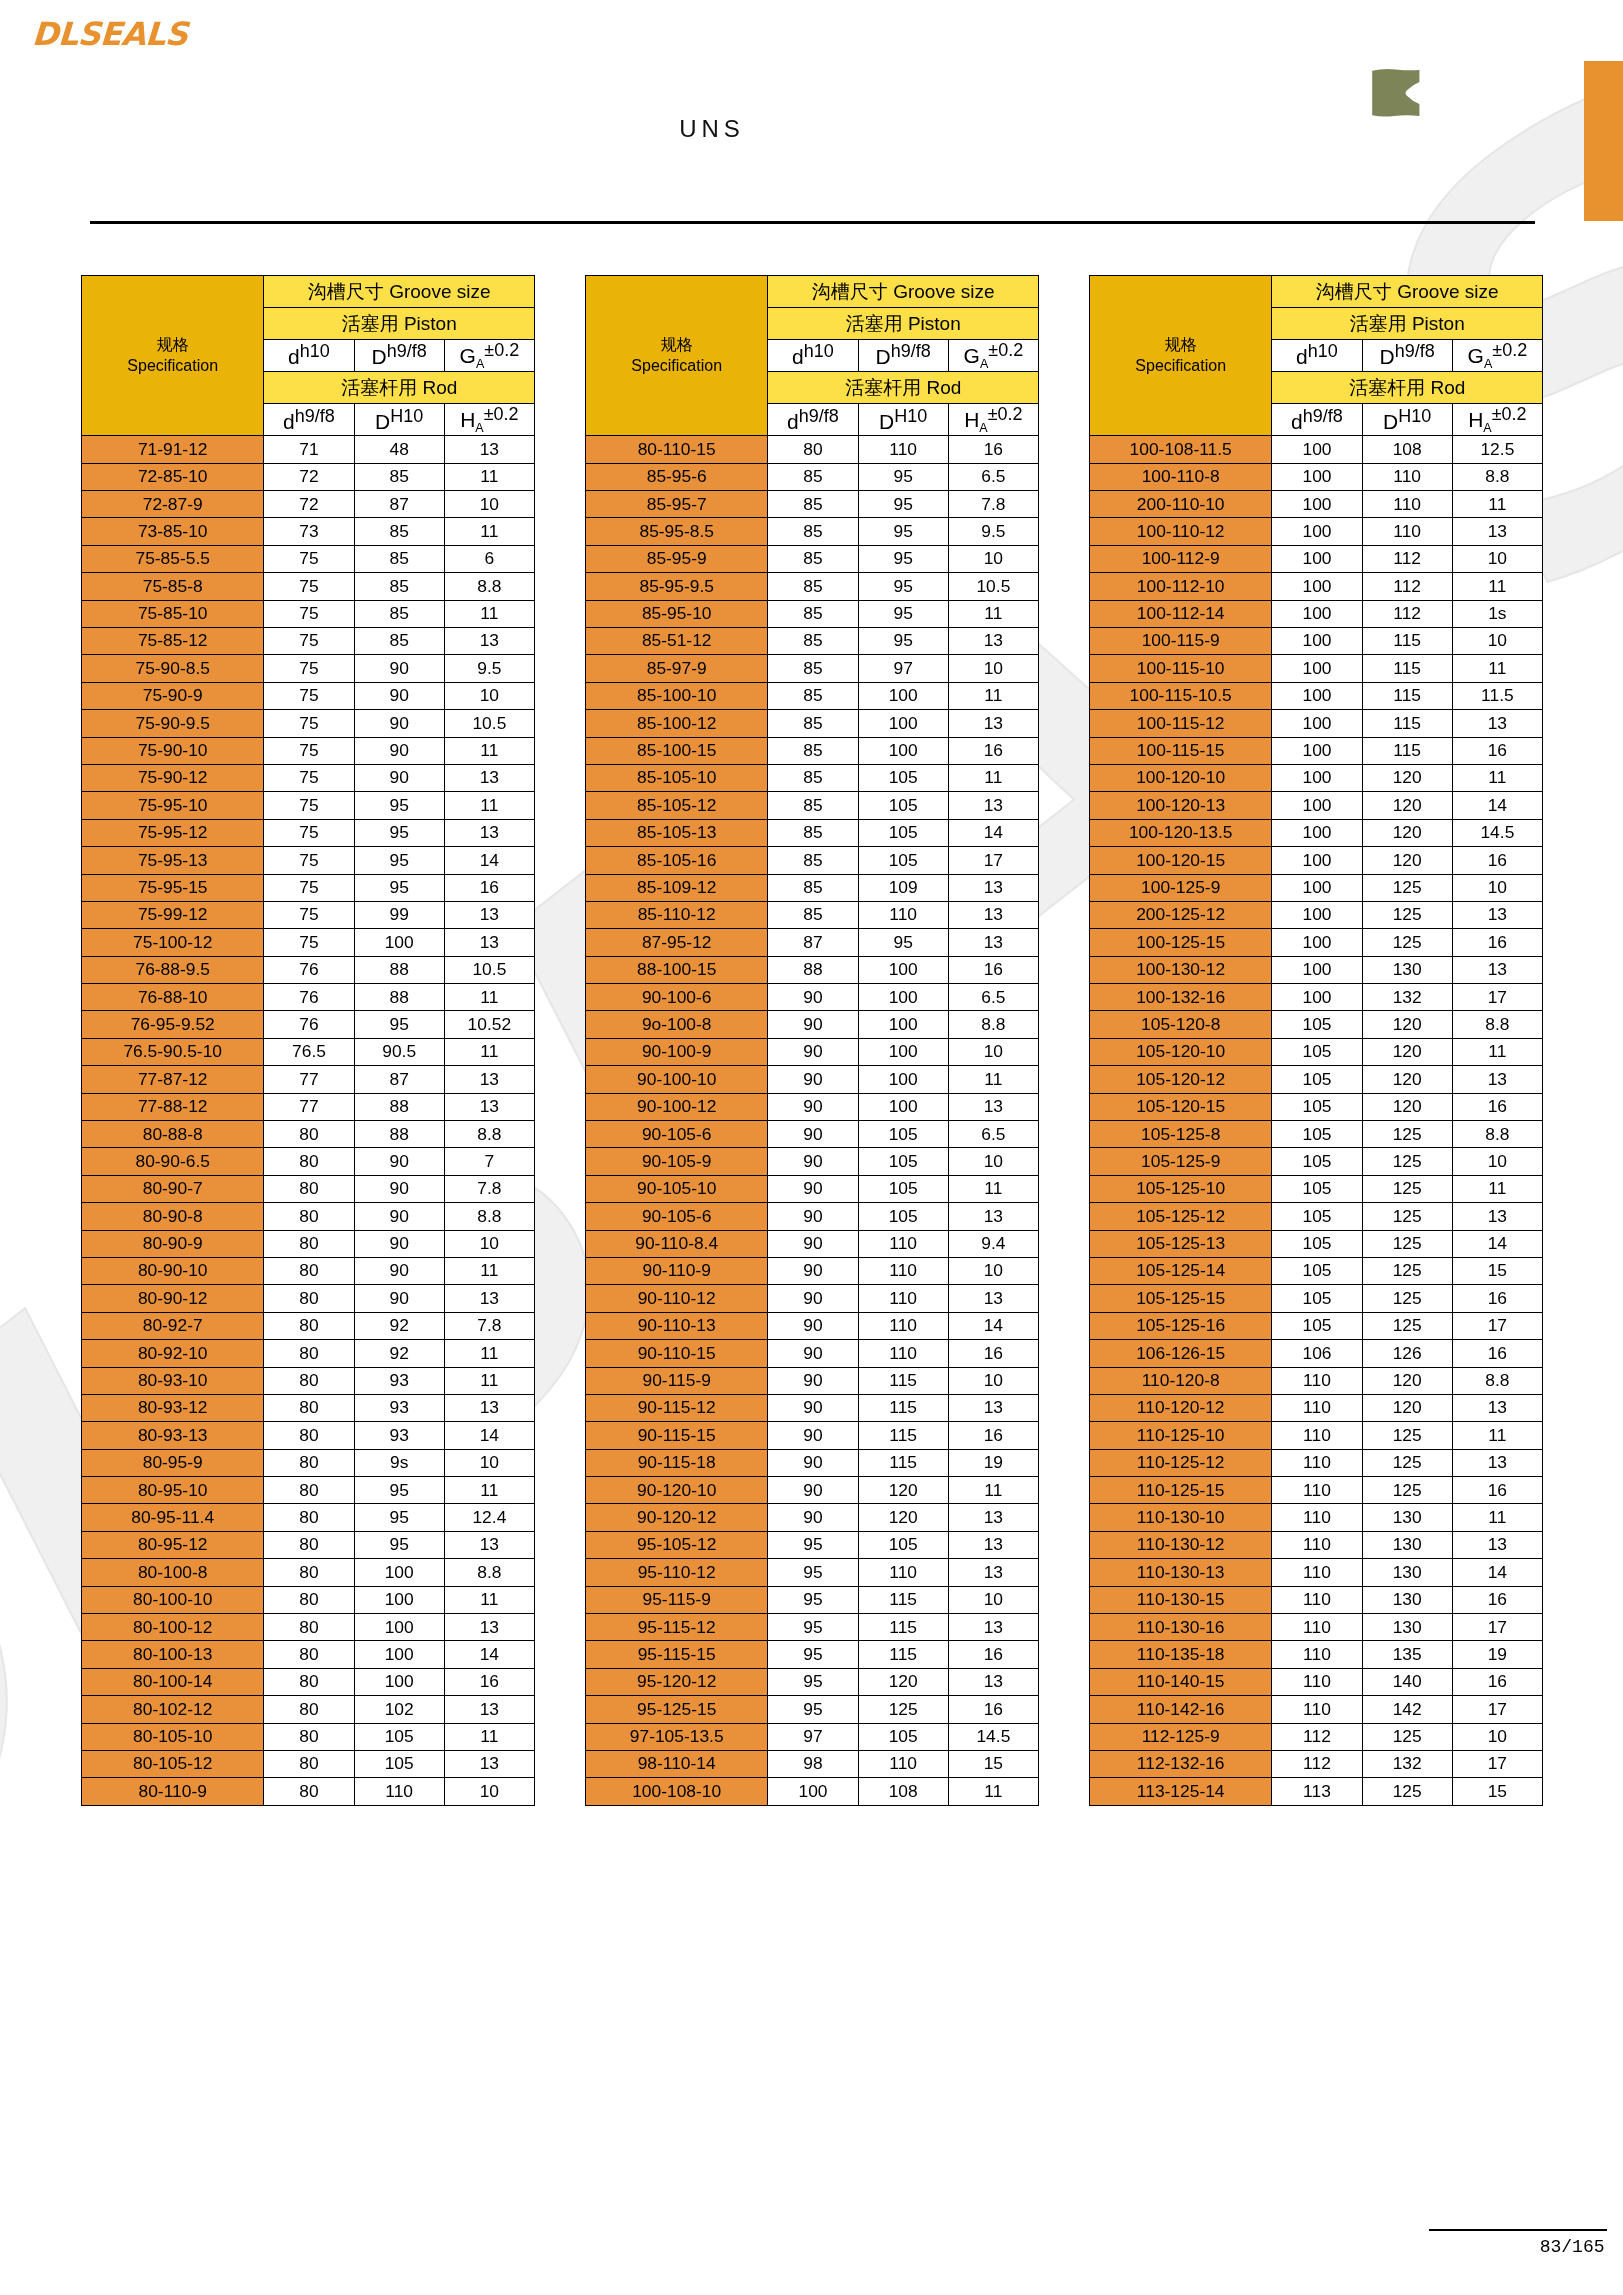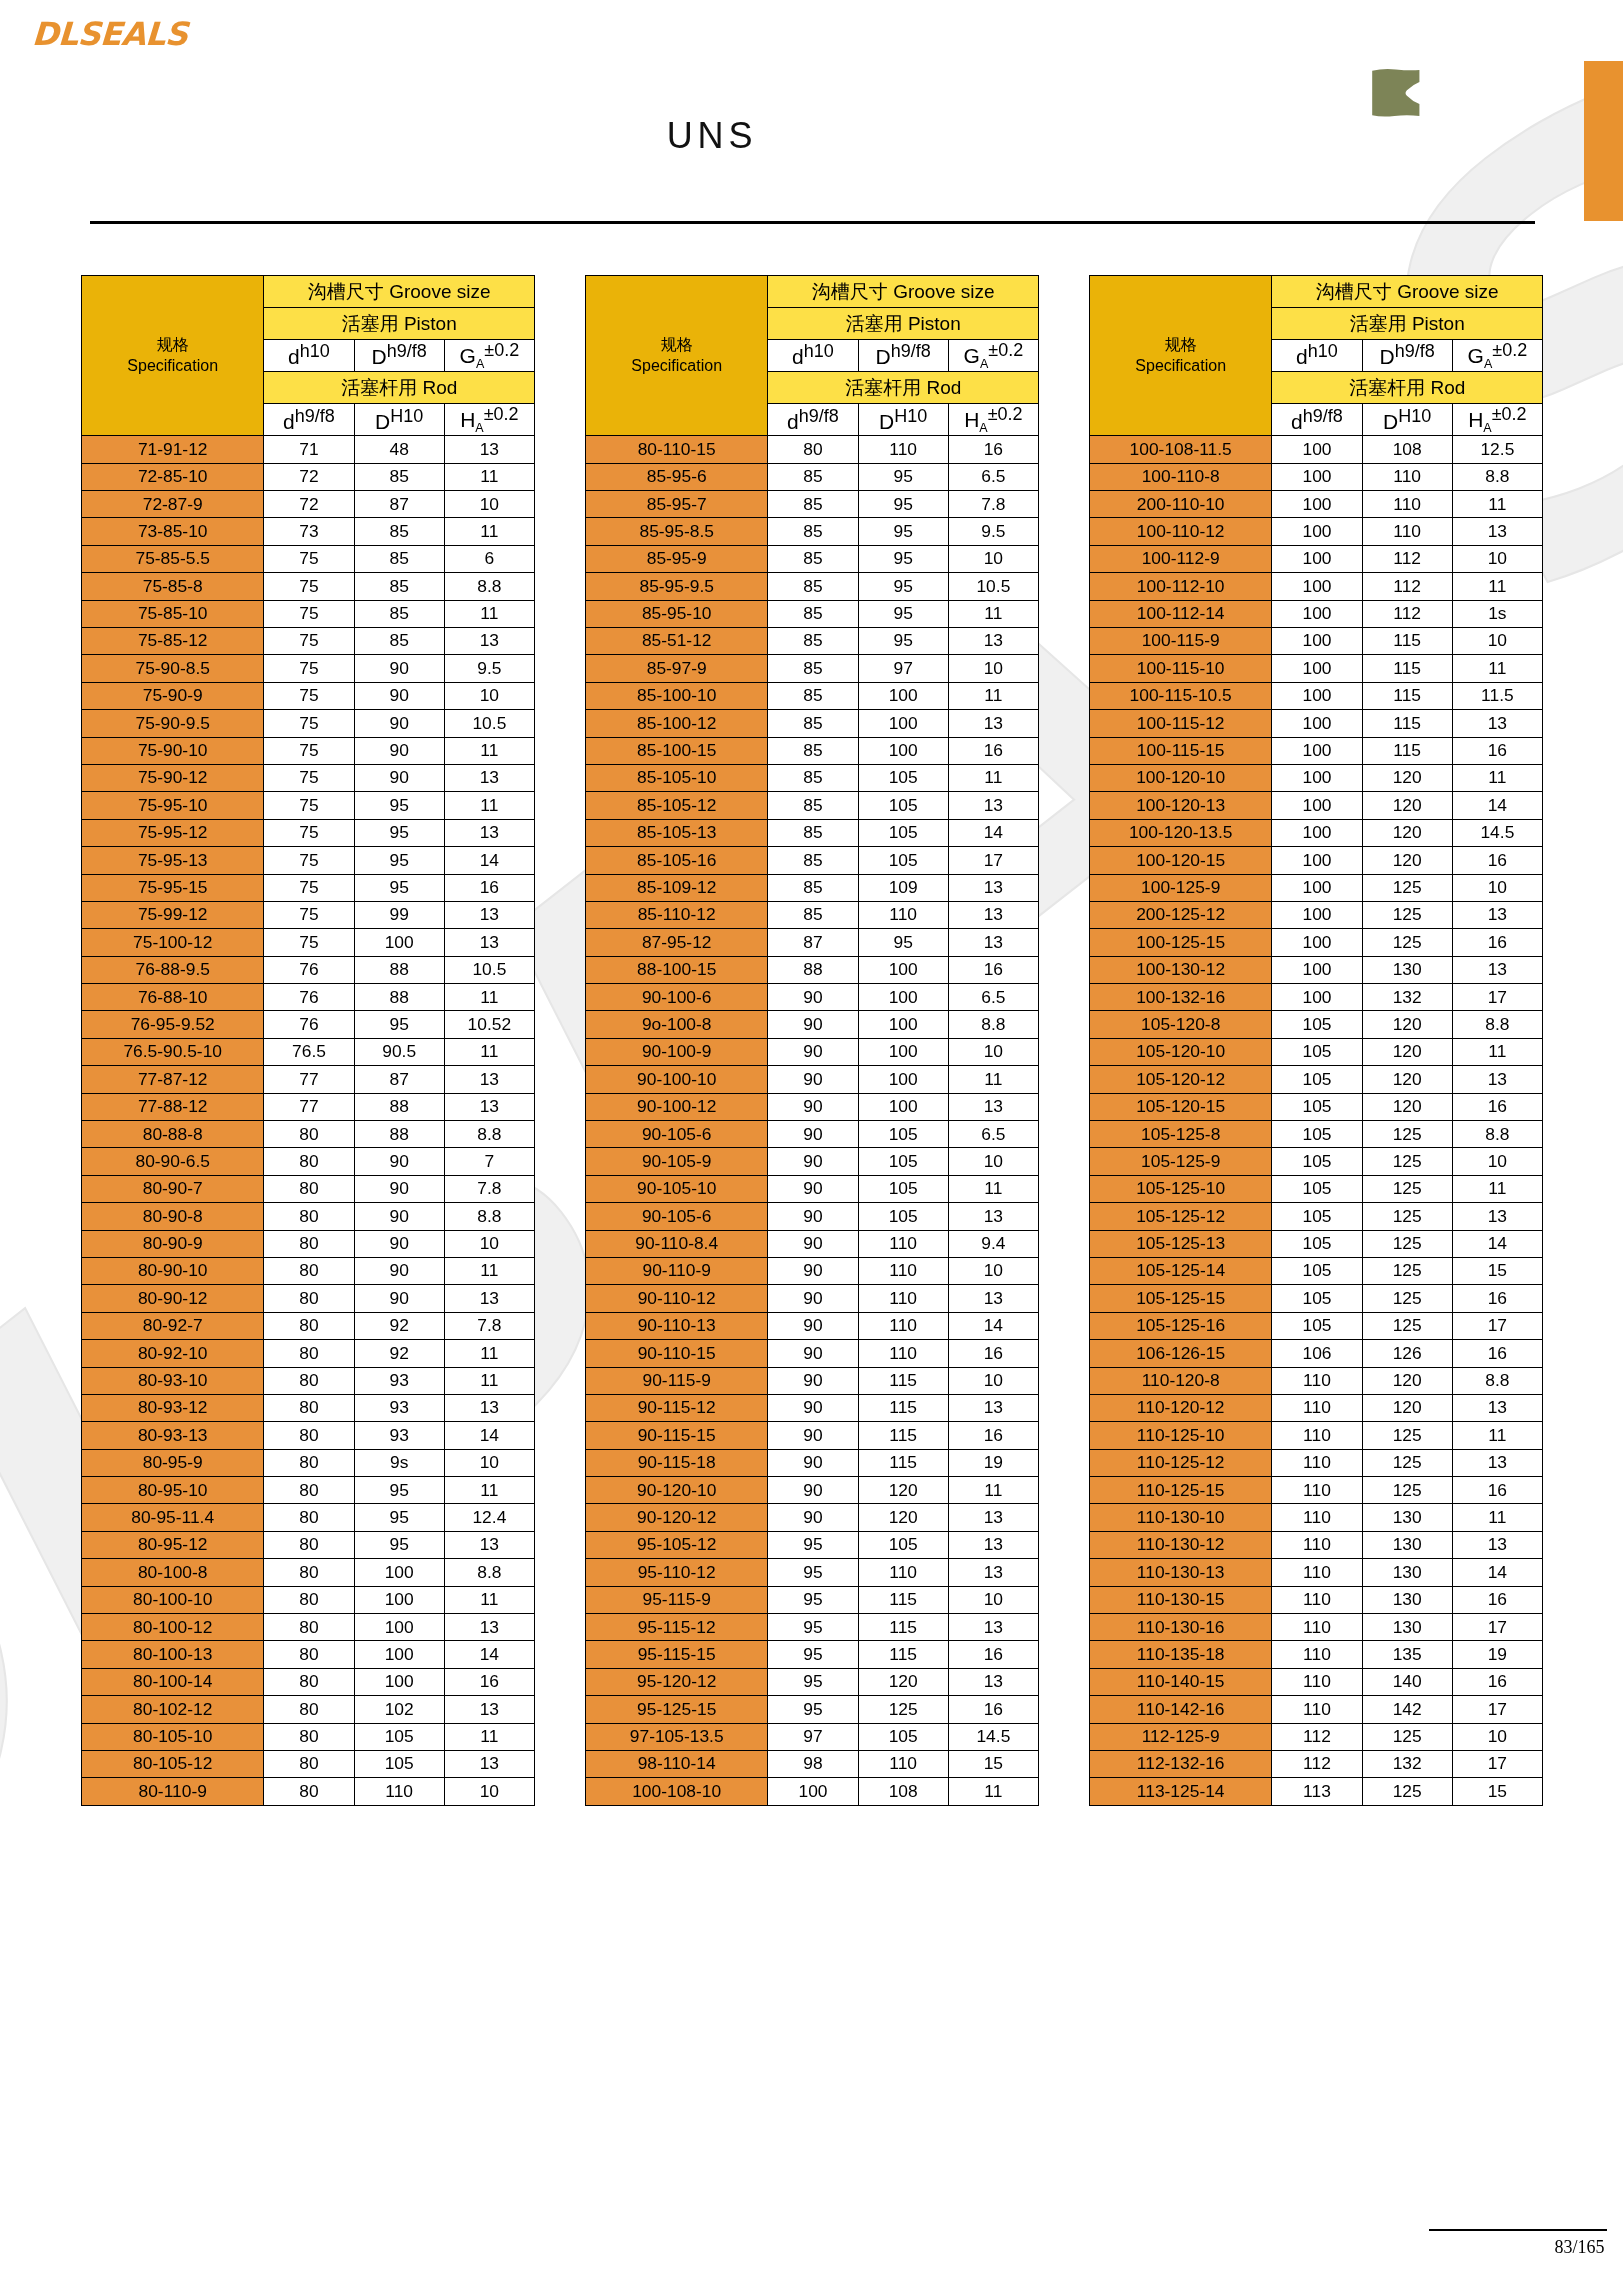--- a/index.html
+++ b/index.html
@@ -45,21 +45,21 @@
   }
 
   
   #page-title {
     position: absolute;
     left: 0;
     top: 115px;
     width: 1424px;
     text-align: center;
     font-family: "Liberation Sans", sans-serif;
-    font-size: 36px;
+    font-size: 24px;
     letter-spacing: 4.9px;
     color: #111;
     z-index: 3;
   }
   #header-rule {
     position: absolute;
     left: 90px;
     top: 221px;
     width: 1445px;
     height: 2.8px;
@@ -164,21 +164,21 @@
     width: 178px;
     height: 2.1px;
     background: #000;
     z-index: 3;
   }
   #page-number {
     position: absolute;
     right: 19.5px;
     top: 2237px;
     font-size: 18px;
-    font-family: Liberation Serif, serif;
+    font-family: Liberation Mono, monospace;
     z-index: 3;
   }
 </style>
 </head>
 <body>
 
 <div id="watermark">
   <svg viewBox="0 0 2334 3300" xmlns="http://www.w3.org/2000/svg" aria-hidden="true">
     <g transform="translate(1167,1700) rotate(-38)" fill="#f0f0f0" stroke="#e6e6e6" stroke-width="3">
       <text x="0" y="0" text-anchor="middle" font-family="DejaVu Sans, sans-serif" font-size="760" font-weight="700" font-style="italic">DLSEALS</text>

